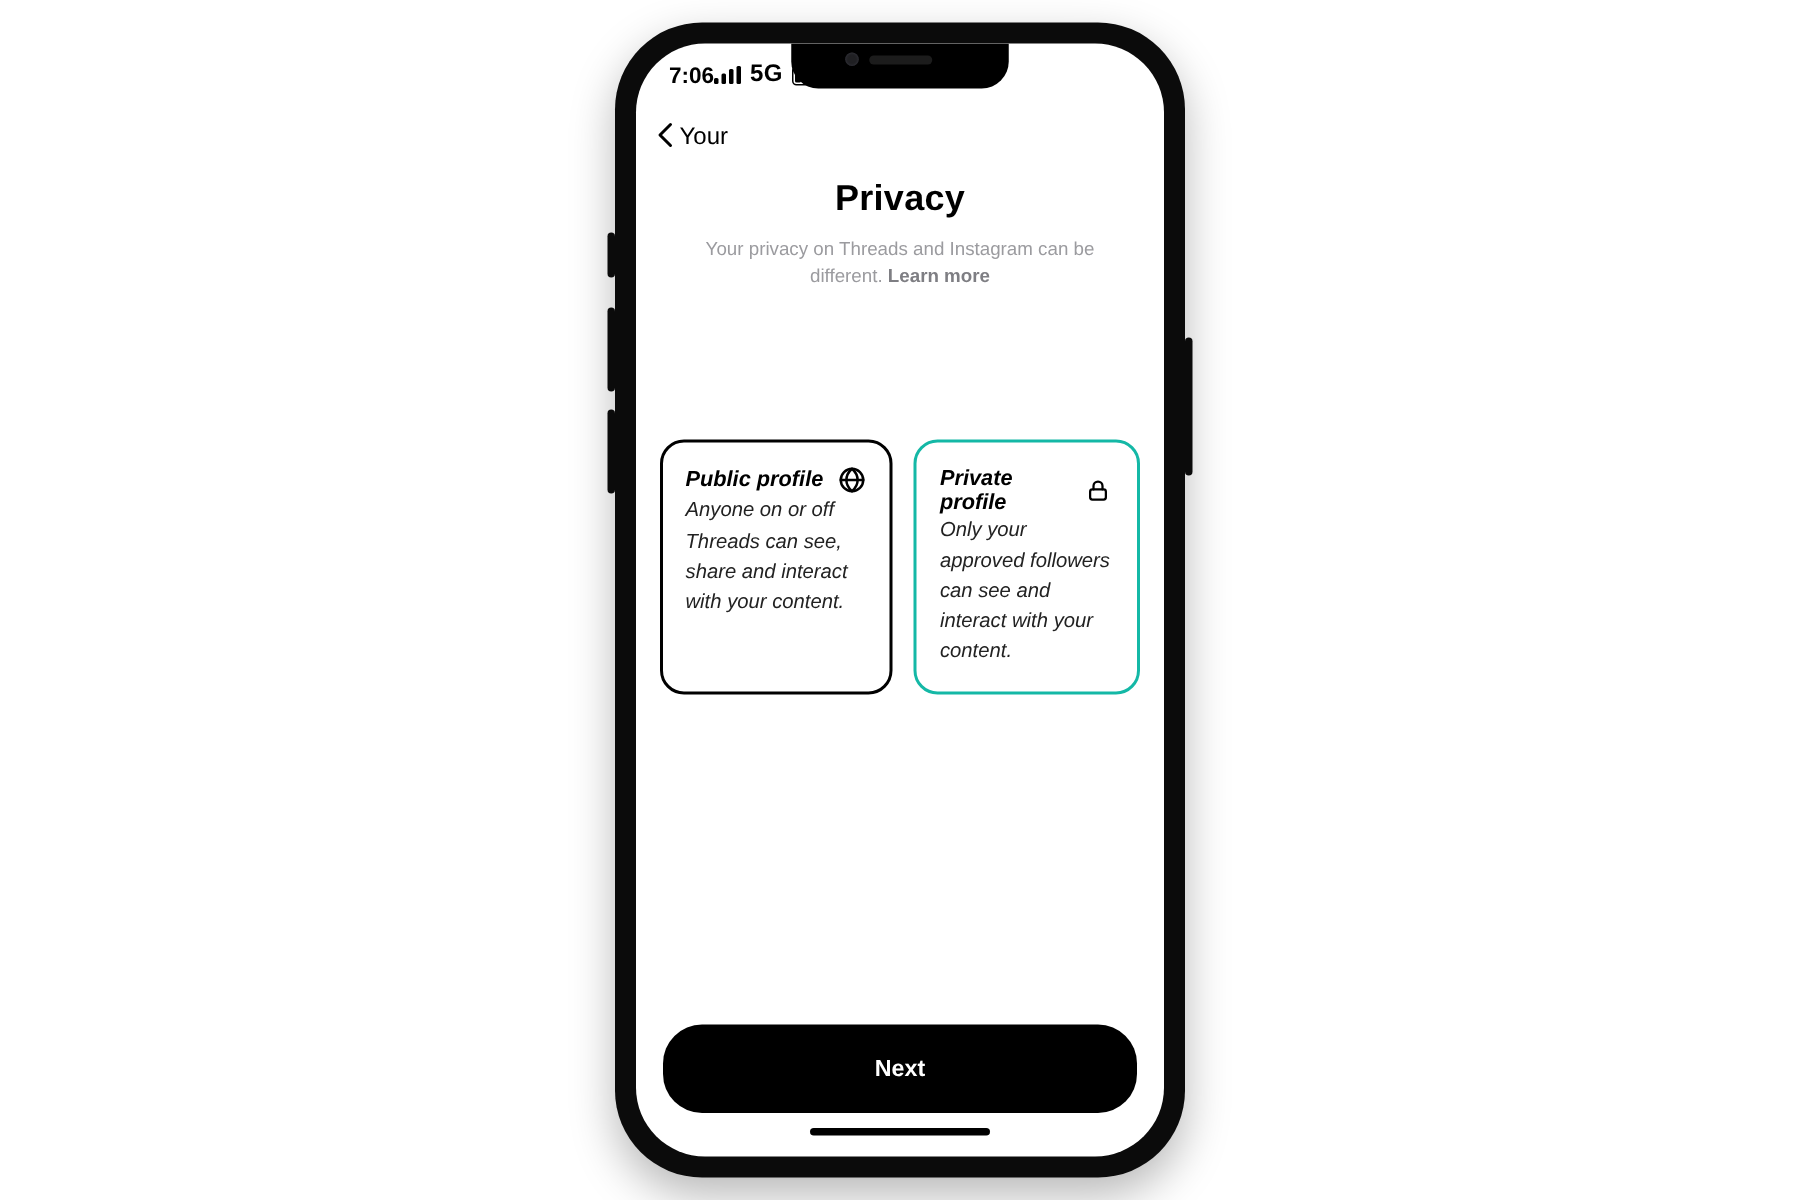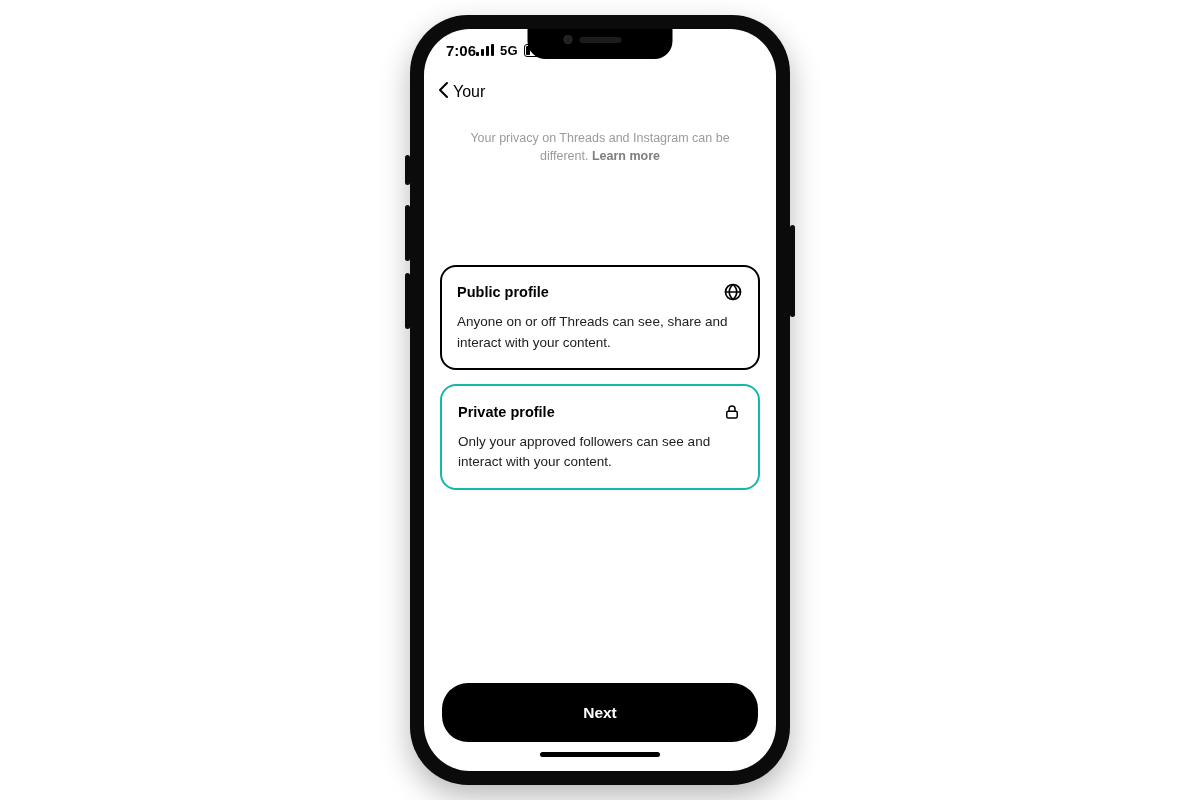--- a/index.html
+++ b/index.html
@@ -54,47 +54,47 @@
       font-size: 15px;
       color: #000;
     }
     .status-right { display:flex; align-items:center; gap:6px; }
     .signal { display:flex; align-items:flex-end; gap:2px; height:12px; }
     .signal i { width:3px; background:#000; display:block; border-radius:1px; }
     .signal i:nth-child(1){height:4px}
     .signal i:nth-child(2){height:7px}
     .signal i:nth-child(3){height:10px}
     .signal i:nth-child(4){height:12px}
-    .fiveg { font-size:13px; font-weight:600; letter-spacing:.2px; }
+    .fiveg { font-size:16px; font-weight:600; letter-spacing:.2px; }
     .battery { position:relative; width:26px; height:13px; border:1.5px solid #000; border-radius:3px; display:flex; align-items:center; padding:1px; }
     .battery::after{ content:""; position:absolute; right:-4px; top:3px; width:2px; height:6px; background:#000; border-radius:1px; }
     .battery .level{ width:20%; height:100%; background:#000; border-radius:1px; }
 
     
     .navbar {
       height: 42px; display:flex; align-items:center; padding: 0 14px; gap:6px;
     }
     .chevron { display:inline-block; }
     .back-label { font-size:16px; color:#000; }
 
     
     .page-header { text-align:center; padding: 6px 24px 0; }
     .page-title { font-size:24px; font-weight:800; letter-spacing:.2px; }
     .page-sub { font-size:12.5px; color:#9b9b9f; margin-top:10px; line-height:1.45; }
     .page-sub .learn { color:#7e7e83; font-weight:600; }
 
     
-    .options { padding: 100px 16px 0; display:flex; flex-direction:column; gap:14px; }
+    .options { padding: 100px 16px 0; display:flex; gap:14px;font-style:italic; }
     .card {
       background:#fff; border-radius:16px; padding:16px 16px 16px; border:2px solid #14b8a6;
     }
     .card.selected { border:2px solid #000; padding:15px 15px 15px; }
     .card-head { display:flex; align-items:center; justify-content:space-between; }
     .card-title { font-size:14.5px; font-weight:700; }
-    .card-desc { font-size:13.5px; color:#222; margin-top:10px; line-height:1.5; }
+    .card-desc { font-size:13.5px; color:#222; line-height:1.5; }
 
     .icon { width:20px; height:20px; display:inline-flex; align-items:center; justify-content:center; }
 
     
     .footer { position:absolute; left:0; right:0; bottom:14px; padding: 0 18px; }
     .next-btn { width:100%; height:59px; background:#000; color:#fff; border:none; border-radius:26px; font-size:15.5px; font-weight:600; cursor:pointer; }
     .home-indicator { width:120px; height:5px; background:#000; border-radius:3px; margin: 10px auto 0; }
   </style>
 </head>
 <body>
@@ -133,20 +133,21 @@
           <span class="chevron">
             <svg width="11" height="18" viewBox="0 0 11 18" fill="none">
                 <path d="M9 2 L2 9 L9 16" stroke="#000" stroke-width="2" stroke-linecap="round" stroke-linejoin="round"></path>
               </svg>
           </span>
           <span class="back-label">Your</span>
         </div>
       </div>
 
       <div class="page-header">
+        <div class="page-title">Privacy</div>
         <div class="page-sub">
           <span>Your privacy on Threads and Instagram can be different. </span><span class="learn">Learn more</span>
         </div>
       </div>
 
       <div class="options">
         <div class="card selected">
           <div class="card-head">
             <div class="card-title">Public profile</div>
             <span class="icon">

